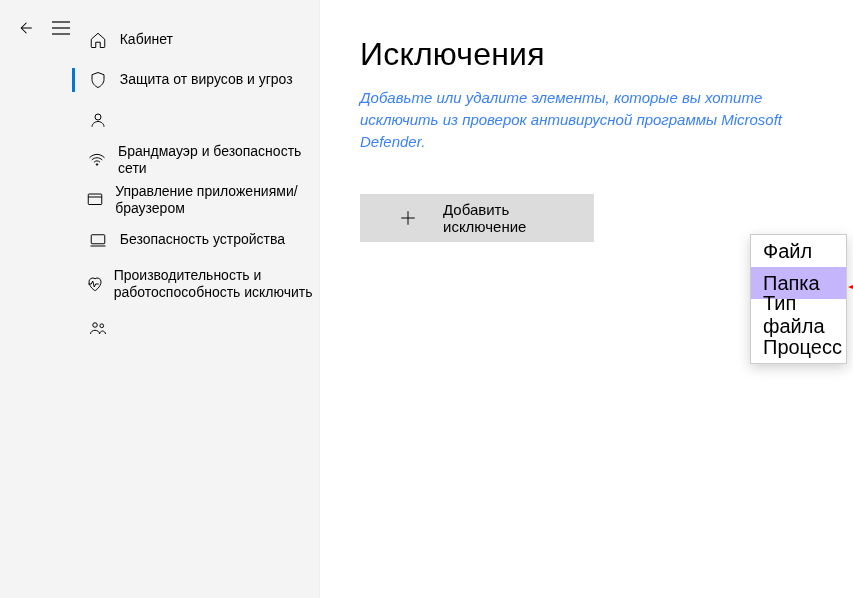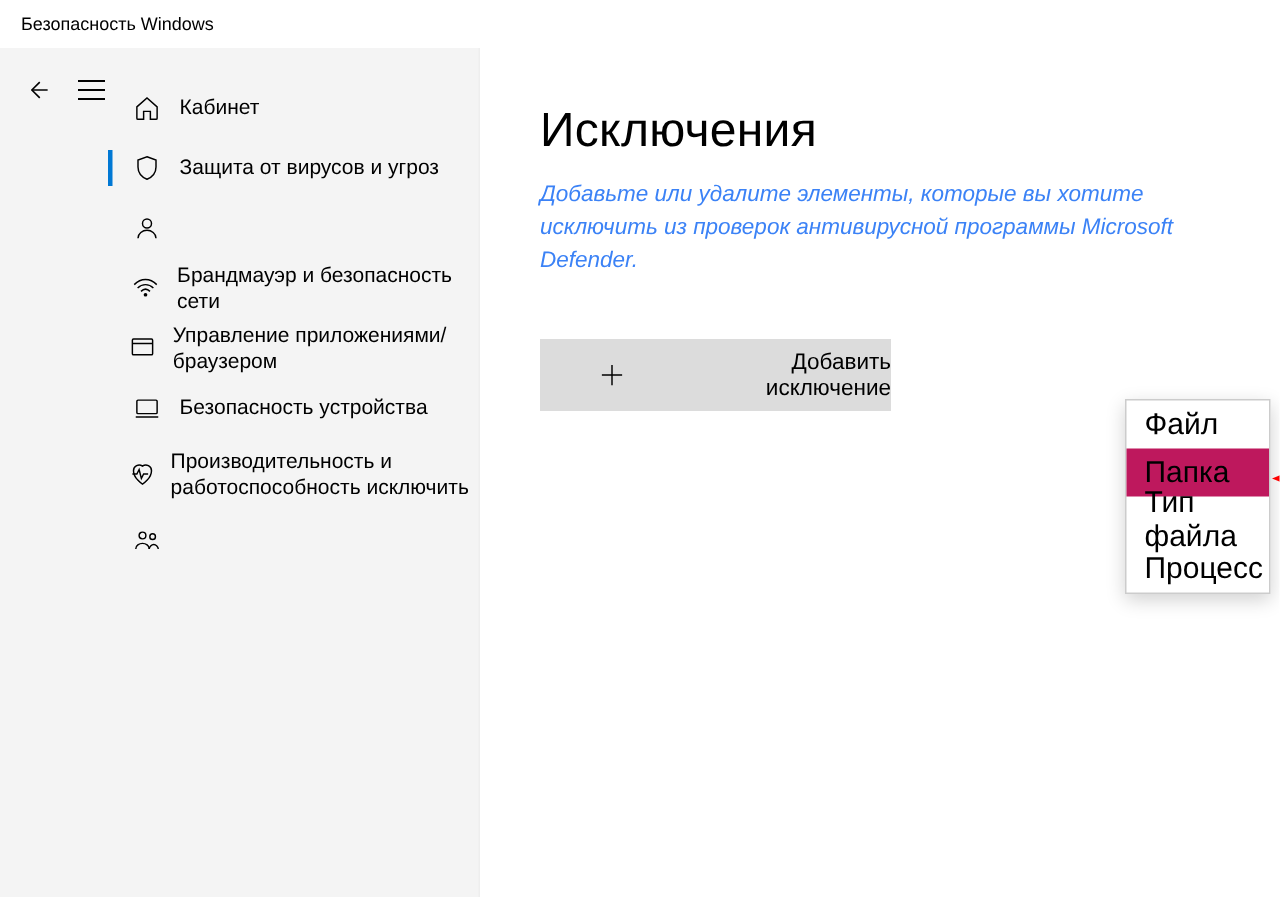--- a/index.html
+++ b/index.html
@@ -11,35 +11,32 @@
   .icon-btn { width: 48px; height: 40px; display: flex; align-items: center; justify-content: flex-start; padding-left: 16px; cursor: pointer; }
   .nav { margin-top: 12px; }
   .nav-item { height: 40px; display: flex; align-items: center; padding-left: 14px; cursor: pointer; font-size: 14px; position: relative; }
   .nav-item.active::before { content: ""; position: absolute; left: 0; top: 8px; bottom: 8px; width: 3px; background: #0078d4; }
   .nav-icon { width: 24px; display: flex; align-items: center; justify-content: center; margin-right: 10px; }
   .nav-label { line-height: 1.25; }
   .nav-item.twoline { height: 48px; }
   .content { flex: 1; padding: 36px 20px 20px 40px; position: relative; }
   .page-title { font-size: 32px; font-weight: 400; margin-bottom: 14px; letter-spacing: 0.2px;}
   .page-desc { font-size: 15px; color: #3b82f6; line-height: 1.45; max-width: 460px; margin-bottom: 42px; font-style: italic; }
-  .add-btn { width: 234px; height: 48px; background: #dcdcdc; display: flex; align-items: center; padding-left: 39px; cursor: pointer; font-size: 15px; text-align: right; }
+  .add-btn { width: 234px; height: 48px; background: #dcdcdc; display: flex; align-items: center; padding-left: 39px; cursor: pointer; font-size: 15px; }
   .add-btn .plus { margin-right: 26px; display:flex; }
   .dropdown { position: absolute; left: 430px; top: 234px; width: 97px; background: #fff; border: 1px solid #ccc; box-shadow: 0 4px 12px rgba(0,0,0,0.18); }
   .dropdown-item { height: 32px; display: flex; align-items: center; padding-left: 12px; font-size: 20px; cursor: pointer; }
-  .dropdown-item.hover { background: #be185d; }
+  .dropdown-item.hover { background: #c4b5fd; }
   .arrow { position: absolute; left: 528px; top: 280px; }
   svg { display: block; }
 </style>
 </head>
 <body>
 
 <div class="window">
-  <div class="titlebar">
-    <span>Безопасность Windows</span>
-  </div>
   <div class="body">
     <div class="sidebar">
       <div class="icon-btn">
         <span>
           <svg width="18" height="18" viewBox="0 0 24 24" fill="none" stroke="#000" stroke-width="1.4">
               <path d="M14 5l-7 7 7 7"></path>
               <path d="M7 12h14"></path>
             </svg>
         </span>
       </div>

